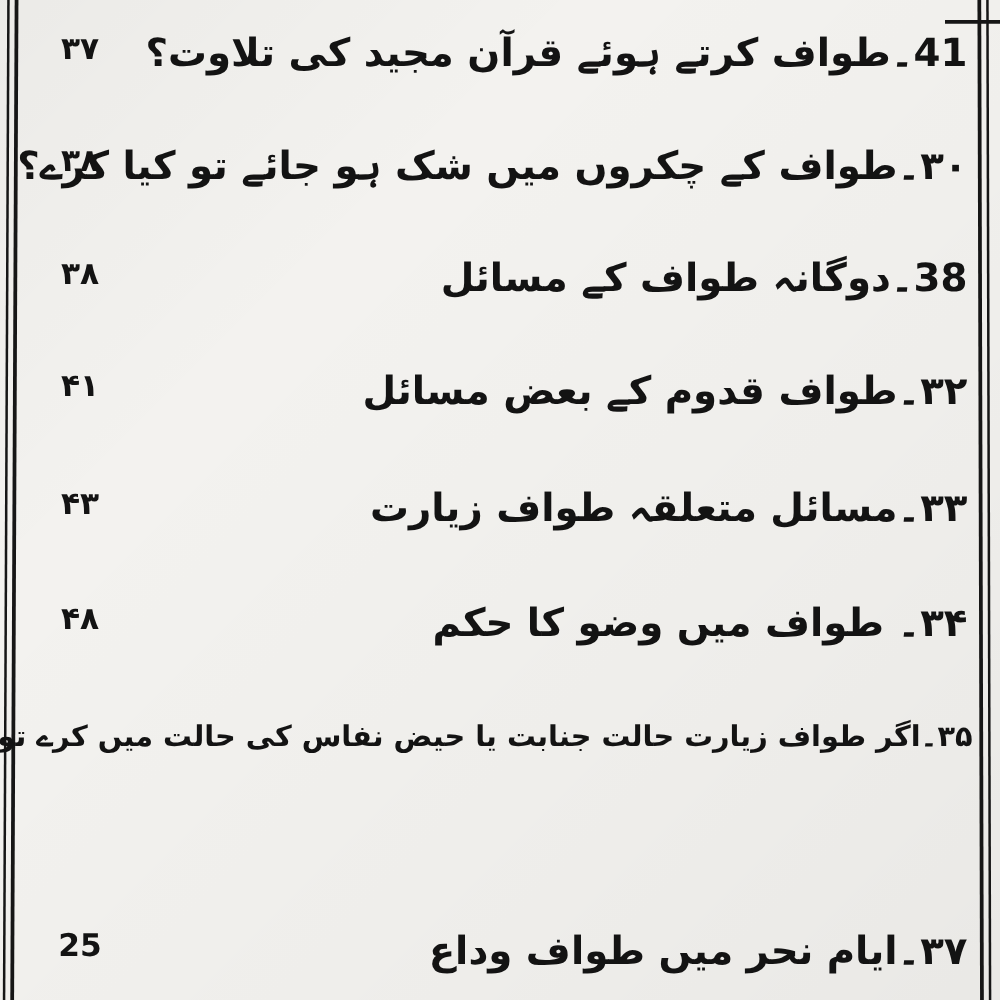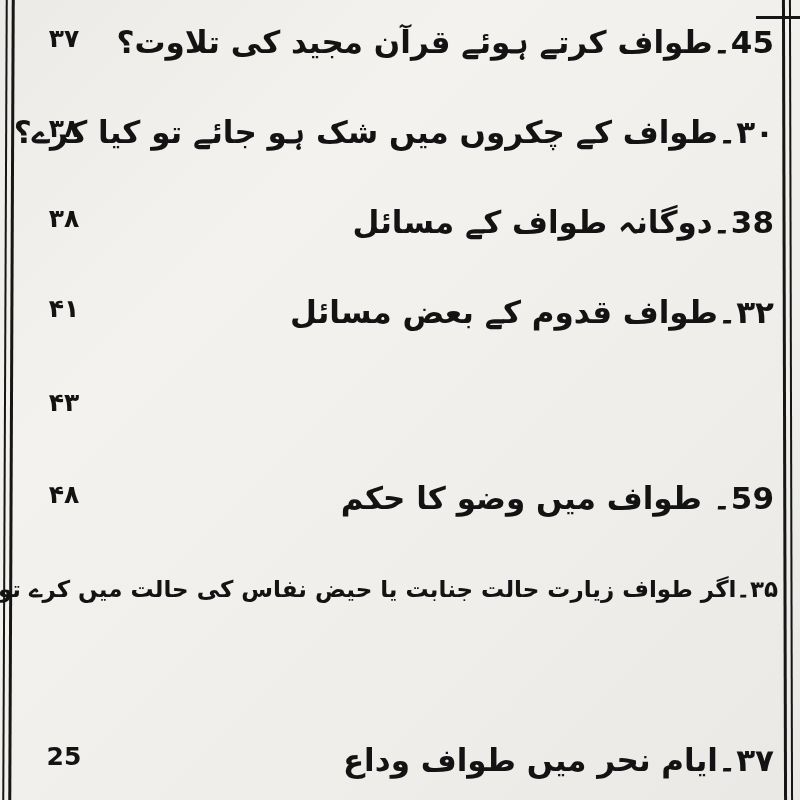--- a/index.html
+++ b/index.html
@@ -95,45 +95,46 @@
 <div class="page">
 
   <div class="vline vl-outer-left"></div>
   <div class="vline vl-inner-left"></div>
   <div class="vline vl-inner-right"></div>
   <div class="vline vl-outer-right"></div>
   <div class="tick"></div>
 
   <div class="row row-29">
     <span class="pnum">۳۷</span>
-    <span class="title">45۔طواف کرتے ہوئے قرآن مجید کی تلاوت؟</span>
+    <span class="title">41۔طواف کرتے ہوئے قرآن مجید کی تلاوت؟</span>
   </div>
 
   <div class="row row-30">
     <span class="pnum">۳۸</span>
     <span class="title">۳۰۔طواف کے چکروں میں شک ہو جائے تو کیا کرے؟</span>
   </div>
 
   <div class="row row-31">
     <span class="pnum">۳۸</span>
     <span class="title">38۔دوگانہ طواف کے مسائل</span>
   </div>
 
   <div class="row row-32">
     <span class="pnum">۴۱</span>
     <span class="title">۳۲۔طواف قدوم کے بعض مسائل</span>
   </div>
 
   <div class="row row-33">
     <span class="pnum">۴۳</span>
+    <span class="title">۳۳۔مسائل متعلقہ طواف زیارت</span>
   </div>
 
   <div class="row row-34">
     <span class="pnum">۴۸</span>
-    <span class="title">59۔ طواف میں وضو کا حکم</span>
+    <span class="title">۳۴۔ طواف میں وضو کا حکم</span>
   </div>
 
   <div class="row row-35">
     <span class="longline"><span>۳۵۔اگر طواف زیارت حالت جنابت یا حیض نفاس کی حالت میں کرے تو اس کا حکم؟</span></span>
   </div>
 
 
   <div class="row row-37">
     <span class="pnum">25</span>
     <span class="title">۳۷۔ایام نحر میں طواف وداع</span>

